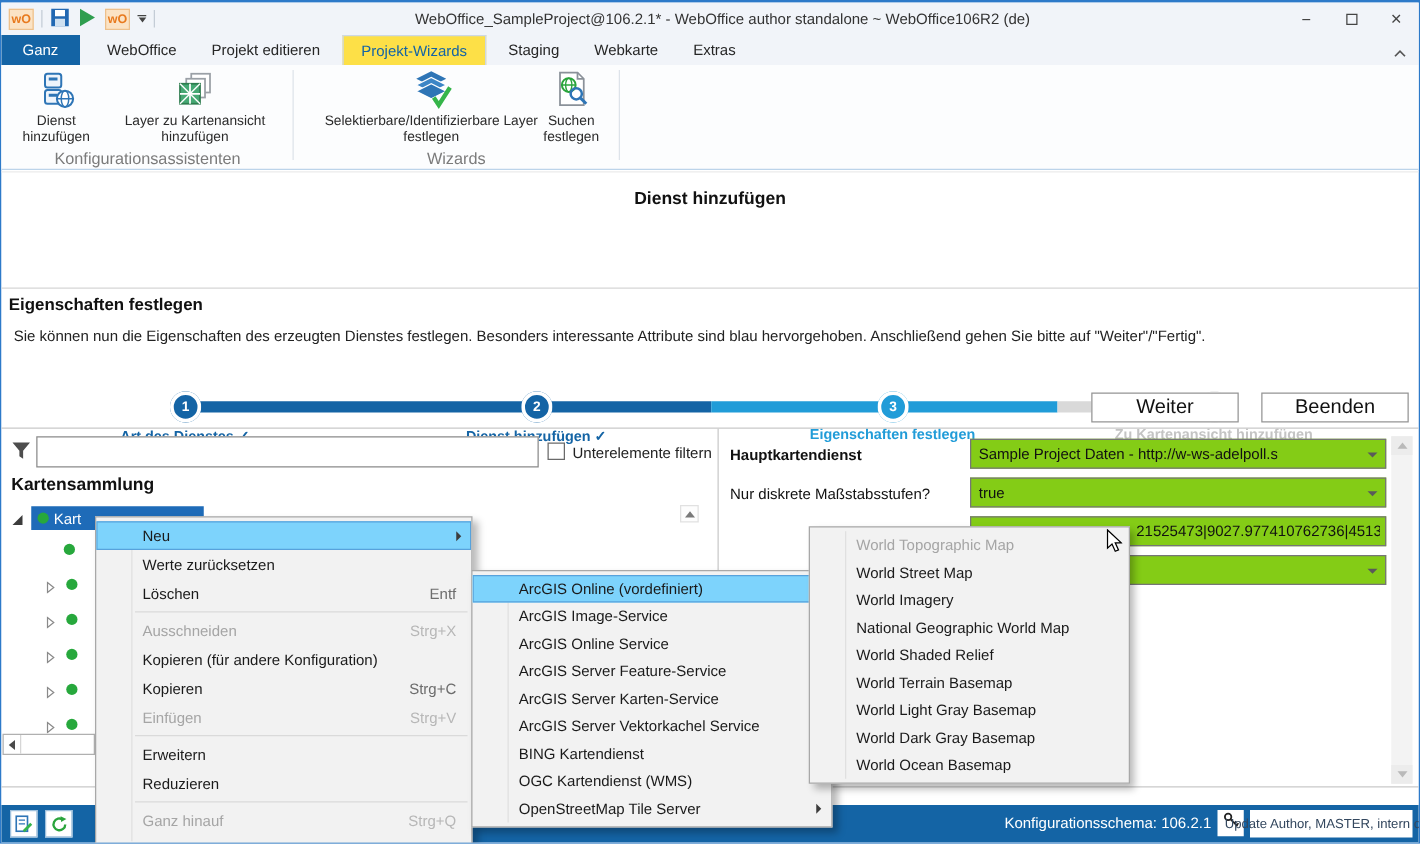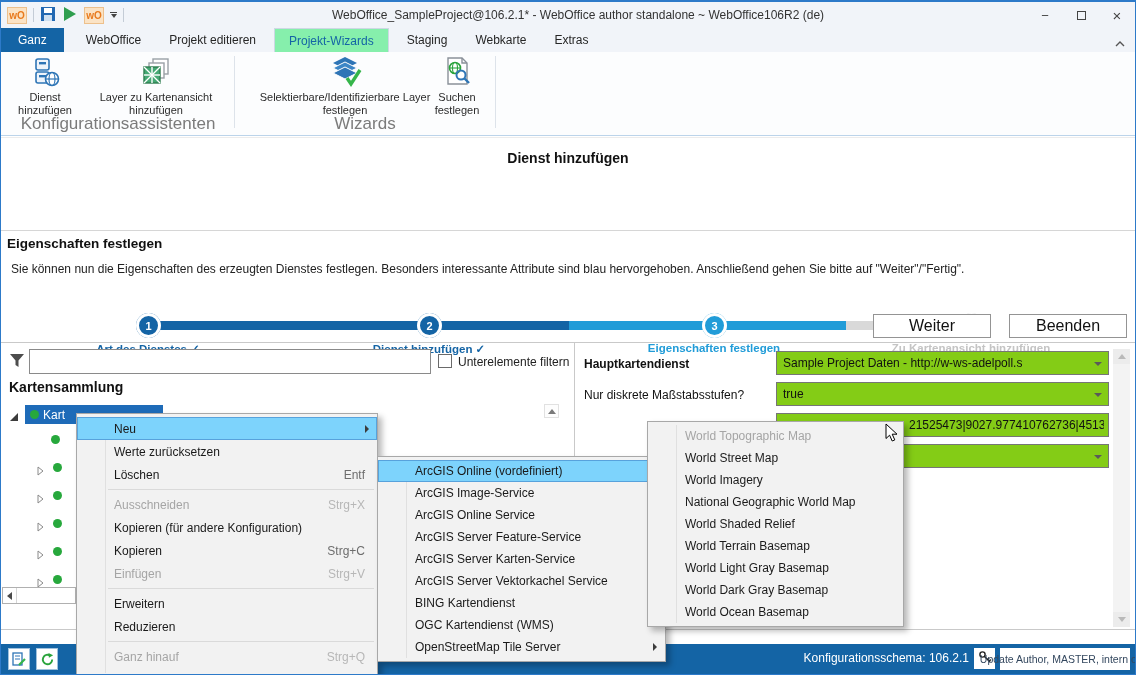--- a/index.html
+++ b/index.html
@@ -21,29 +21,29 @@
   .winbtns { position:absolute; right:0; top:0; height:26px; display:flex; }
   .winbtn { width:36px; height:26px; display:flex; align-items:center; justify-content:center;
             color:#444; font-size:13px; }
   .maxglyph { width:9px; height:9px; border:1px solid #444; }
 
   
   .tabrow { position:absolute; top:26px; left:0; right:0; height:24px; background:#f1f4f9;
             display:flex; align-items:stretch; font-size:12px; color:#262626; }
   .tab { padding:0 14px; display:flex; align-items:center; }
   .tab.datei { background:#1464a5; color:#fff; padding:0 17px; }
-  .tab.active { background:#86efac; color:#1464a5; border:1px solid #cdd8e4; border-bottom:none; }
+  .tab.active { background:#fde047; color:#1464a5; border:1px solid #cdd8e4; border-bottom:none; }
   .ribbon-collapse { position:absolute; right:10px; top:31px; }
 
   
   .ribbon { position:absolute; top:50px; left:0; right:0; height:84px; background:#fcfdfe;
             border-bottom:1px solid #bcd4ea; }
   .rgroup { position:absolute; top:0; height:83px; }
   .rgroup-label { position:absolute; bottom:1px; left:0; right:0; text-align:center;
-                  font-size:17px; color:#7b7b7b; }
+                  font-size:13px; color:#7b7b7b; }
   .rsep { position:absolute; top:4px; height:72px; width:1px; background:#dde3ea; }
   .rbtn { position:absolute; top:3px; display:flex; flex-direction:column; align-items:center; }
   .rbtn .ric { height:34px; display:flex; align-items:center; justify-content:center; }
   .rbtn .rlbl { font-size:11px; color:#2b2b2b; text-align:center; line-height:1.2; margin-top:2px; }
 
   
   .wizard { position:absolute; top:135px; left:0; right:0; height:93px; border-top:1px solid #ececec; }
   .wtitle { position:absolute; top:12px; left:0; right:0; text-align:center;
             font-size:14px; font-weight:bold; color:#111; }
   .seg { position:absolute; top:183px; height:9px; }

